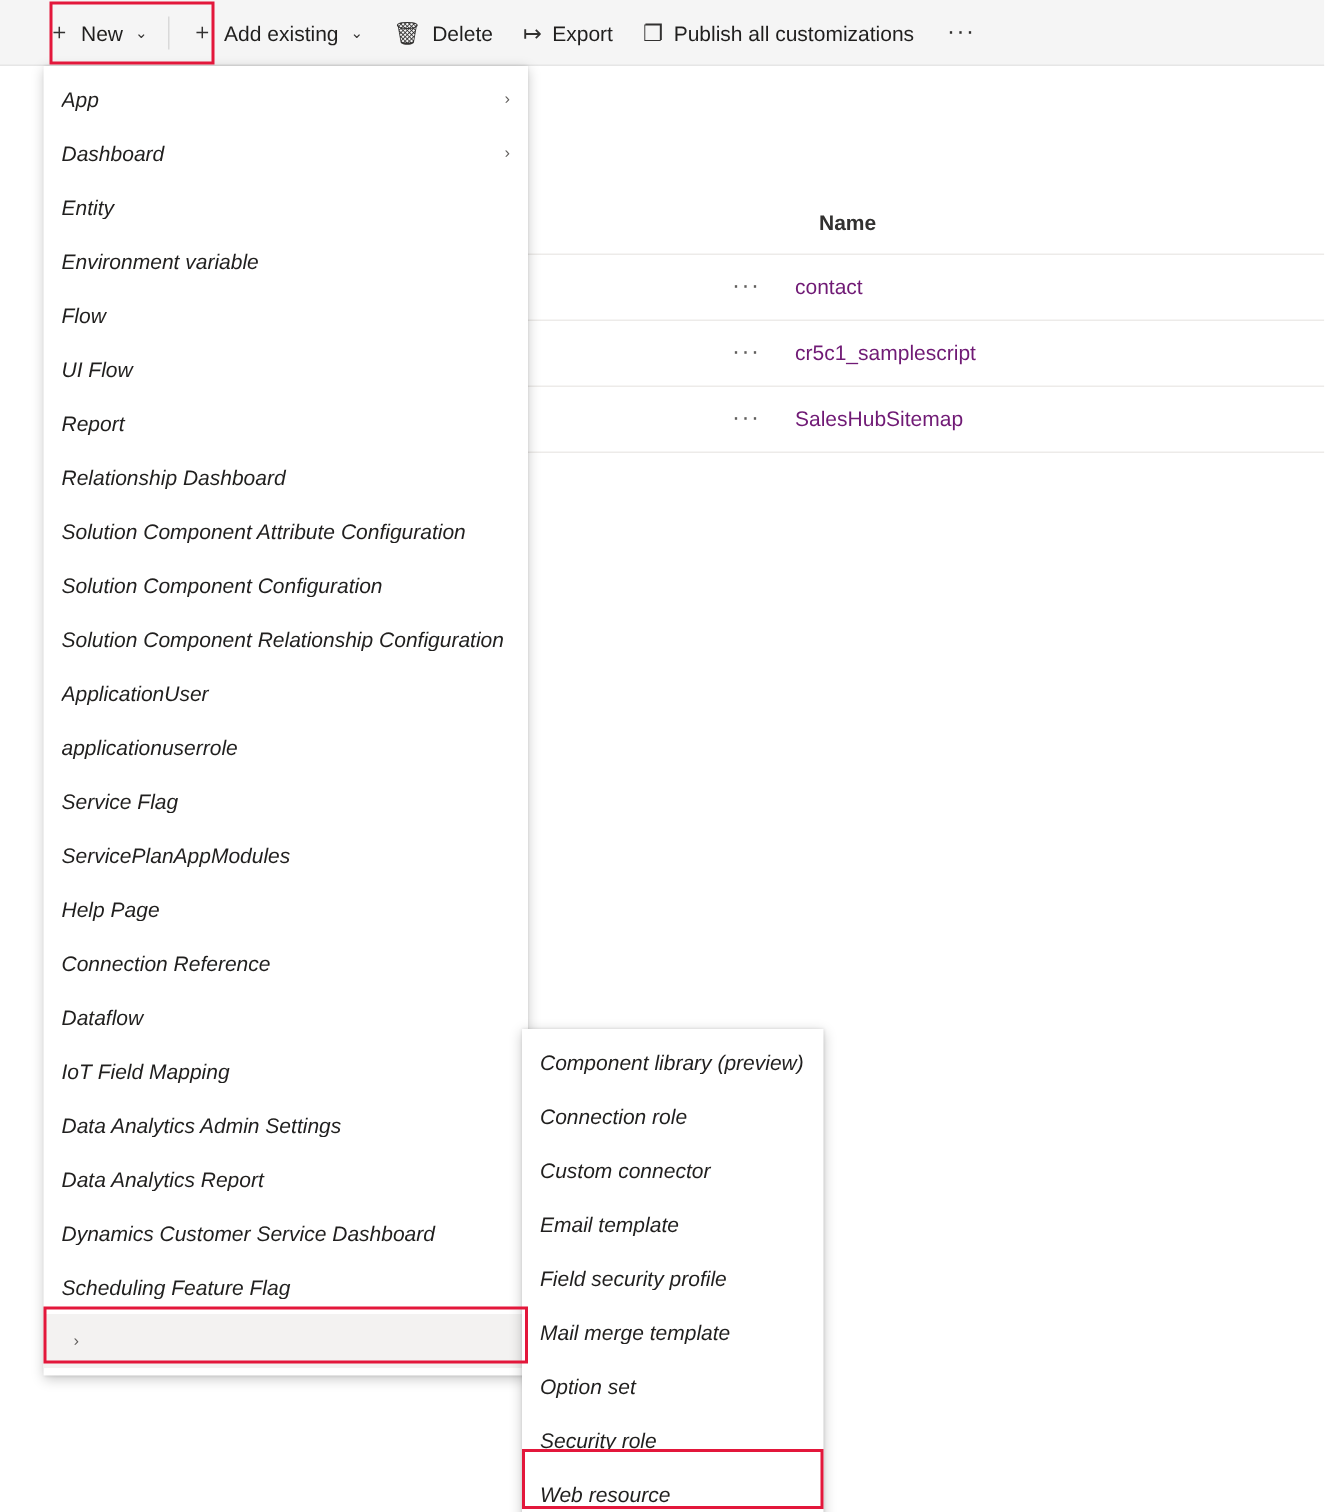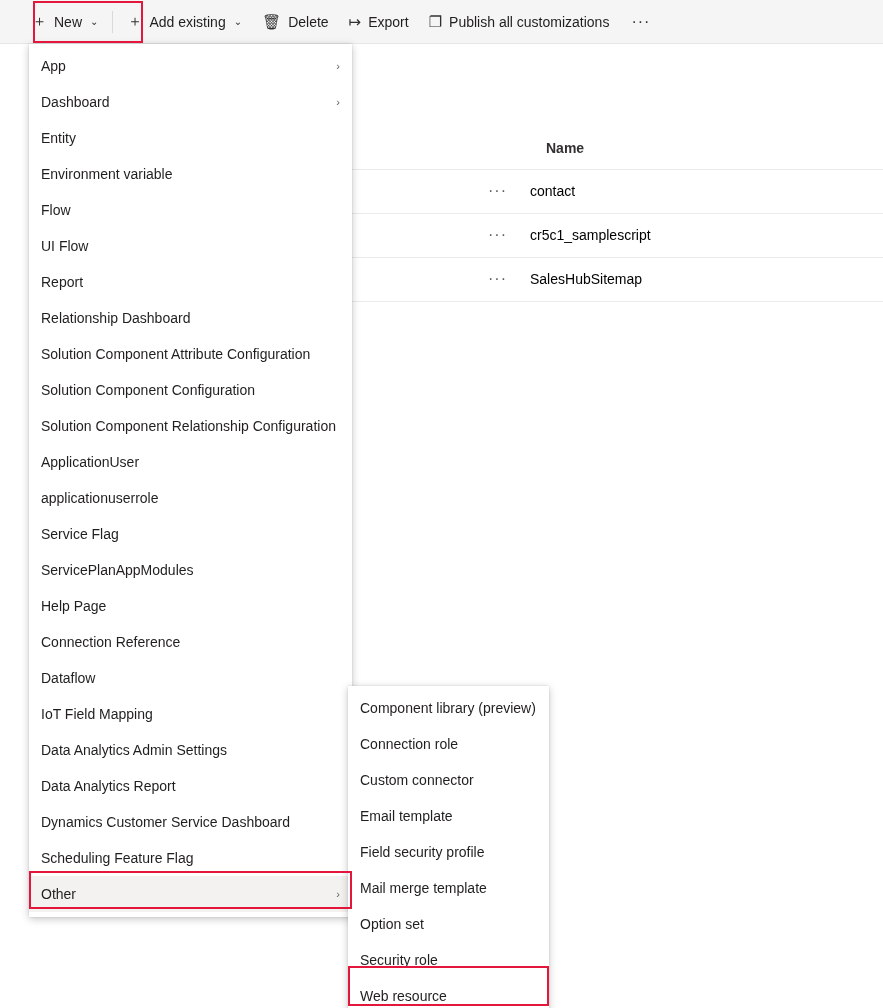--- a/index.html
+++ b/index.html
@@ -113,21 +113,21 @@
     top: 12px;
     font-size: 16px;
     letter-spacing: 1px;
     color: #605e5c;
   }
   .grid-row .cell-name {
     position: absolute;
     left: 180px;
     top: 13px;
     font-size: 14px;
-    color: #000000;
+    color: #701a75;
   }
 
   
   .menu1 {
     position: absolute;
     left: 29px;
     top: 44px;
     width: 323px;
     background: #ffffff;
     box-shadow: 0 2px 8px rgba(0,0,0,0.22), 0 0 2px rgba(0,0,0,0.12);
@@ -139,21 +139,21 @@
     position: relative;
     height: 36px;
     display: flex;
     align-items: center;
     padding: 0 12px 0 12px;
     font-size: 14px;
     color: #201f1e;
     cursor: default;
     box-sizing: border-box;
   }
-  .mitem .label { flex: 1 1 auto; white-space: nowrap; overflow: hidden; }
+  .mitem .label { flex: 1 1 auto; white-space: nowrap; overflow: hidden; font-style: italic; }
   .mitem .submenu-chev {
     flex: 0 0 auto;
     font-size: 11px;
     color: #605e5c;
     margin-left: 8px;
   }
   .mitem.selected { background: #f3f2f1; }
 
   
   .menu2 {
@@ -286,21 +286,20 @@
     <div class="mitem">
       <span class="label">Data Analytics Report</span>
     </div>
     <div class="mitem">
       <span class="label">Dynamics Customer Service Dashboard</span>
     </div>
     <div class="mitem">
       <span class="label">Scheduling Feature Flag</span>
     </div>
     <div class="mitem selected">
-      <span class="label">Other</span>
       <span class="submenu-chev">›</span>
     </div>
   </div>
 
   <div class="menu2">
     <div class="mitem">
       <span class="label">Component library (preview)</span>
     </div>
     <div class="mitem">
       <span class="label">Connection role</span>

